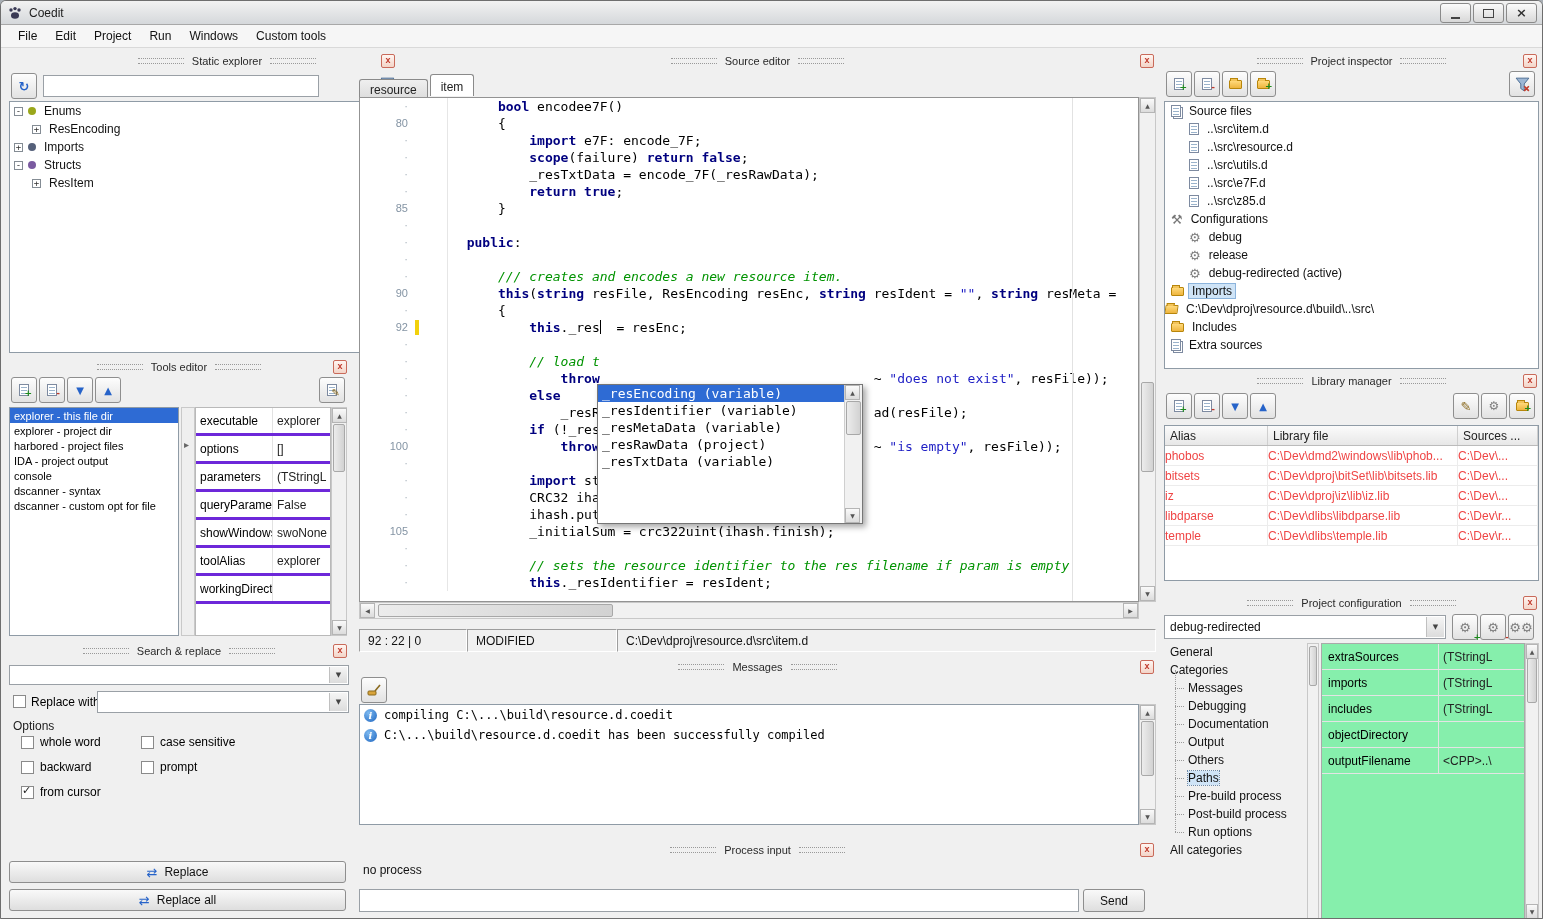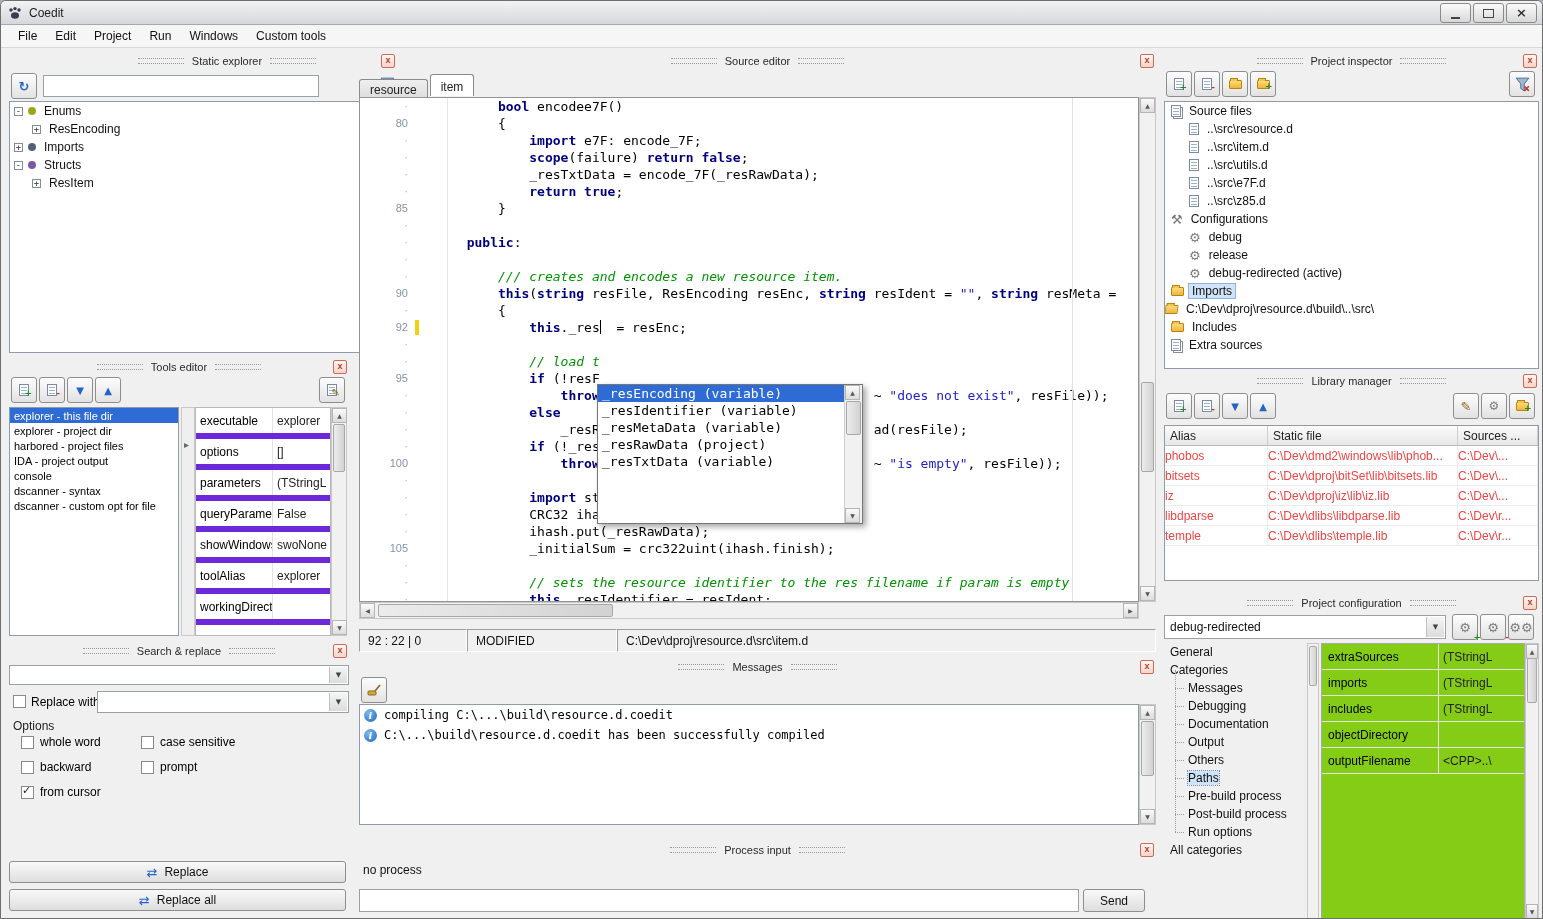--- a/index.html
+++ b/index.html
@@ -72,21 +72,21 @@
   #p-static{left:8px;top:52px;width:340px;height:300px;padding-left:48px;}
   #se-toolbar{position:absolute;left:0;top:19px;right:0;height:28px;}
   #se-tree{position:absolute;left:0;top:48px;right:0;bottom:0;}
   
   #p-tools{left:8px;top:358px;width:340px;height:277px;}
   #te-list{position:absolute;left:0;top:48px;width:170px;bottom:0;}
   .te-item{height:15px;font-size:11px;display:flex;align-items:center;padding-left:4px;white-space:nowrap;}
   .te-item.selected{background:#2e6bd4;color:#fff;}
   #te-markercol{position:absolute;left:172px;top:48px;width:14px;bottom:0;background:#efefef;border:1px solid #c9c9c9;box-sizing:border-box;}
   #te-grid{position:absolute;left:186px;top:48px;width:136px;bottom:0;background:#fff;border:1px solid #b9b9b9;box-sizing:border-box;}
-  .grow{height:25px;display:flex;border-bottom:6px solid #6d28d9;align-items:center;font-size:12px;}
+  .grow{height:25px;display:flex;border-bottom:3px solid #6d28d9;align-items:center;font-size:12px;}
   .grow .gname{width:72px;padding-left:4px;border-right:1px solid #e2e2e2;overflow:hidden;white-space:nowrap;height:100%;display:flex;align-items:center;}
   .grow .gval{flex:1;padding-left:4px;overflow:hidden;white-space:nowrap;color:#222;}
   .marker-arrow{position:absolute;left:2px;font:10px "DejaVu Sans",sans-serif;color:#666;}
   #te-scroll{left:322px;top:48px;width:16px;bottom:0;}
   
   #p-search{left:8px;top:642px;width:340px;height:277px;}
   #sr-combo1{position:absolute;left:0;top:22px;width:340px;height:20px;}
   #sr-replace-cb{position:absolute;left:4px;top:52px;}
   #sr-replace-lbl{position:absolute;left:22px;top:52px;font-size:12px;}
   #sr-combo2{position:absolute;left:88px;top:48px;width:252px;height:22px;}
@@ -160,21 +160,21 @@
   #p-cfg{left:1163px;top:594px;width:375px;height:325px;}
   #cfg-combo{position:absolute;left:0;top:20px;width:282px;height:24px;}
   .cfg-btn{top:19px;}
   #cat-tree{position:absolute;left:0;top:48px;width:141px;bottom:0;overflow:hidden;}
   .cat-row{height:18px;display:flex;align-items:center;font-size:12px;color:#111;padding-left:6px;white-space:nowrap;}
   .cat-row.child{padding-left:24px;position:relative;}
   .cat-row.child::before{content:"";position:absolute;left:11px;top:-9px;height:18px;border-left:1px dotted #9a9a9a;}
   .cat-row.child::after{content:"";position:absolute;left:11px;top:9px;width:9px;border-top:1px dotted #9a9a9a;}
   .cat-row.selected span{background:#cfe4f7;outline:1px dotted #6f8cab;}
   #cat-scroll{left:143px;top:48px;width:12px;bottom:0;}
-  #cfg-grid{position:absolute;left:157px;top:48px;width:204px;bottom:0;background:#84cc16;border:1px solid #a9a9a9;box-sizing:border-box;}
+  #cfg-grid{position:absolute;left:157px;top:48px;width:204px;bottom:0;background:#86efac;border:1px solid #a9a9a9;box-sizing:border-box;}
   .cfg-row{height:25px;display:flex;border-bottom:1px solid #e4e4e4;align-items:center;font-size:12px;}
   .cfg-name{width:117px;flex:0 0 117px;padding-left:6px;border-right:1px solid #e4e4e4;height:100%;display:flex;align-items:center;
             overflow:hidden;white-space:nowrap;box-sizing:border-box;}
   .cfg-val{flex:1;padding-left:4px;overflow:hidden;white-space:nowrap;color:#222;}
   #cfg-scroll{left:361px;top:48px;width:14px;bottom:0;}
 </style>
 </head>
 <body>
 
 <div id="app">
@@ -405,21 +405,20 @@
           <div class="crow"><span class="cg">85</span><span class="cmark"></span><span class="cfold"></span><span class="ctext"><span class="p">      }</span></span></div>
           <div class="crow"><span class="cg dim">·</span><span class="cmark"></span><span class="cfold"></span><span class="ctext"></span></div>
           <div class="crow"><span class="cg dim">·</span><span class="cmark"></span><span class="cfold"></span><span class="ctext"><span class="p">  </span><span class="k">public</span><span class="p">:</span></span></div>
           <div class="crow"><span class="cg dim">·</span><span class="cmark"></span><span class="cfold"></span><span class="ctext"></span></div>
           <div class="crow"><span class="cg dim">·</span><span class="cmark"></span><span class="cfold"></span><span class="ctext"><span class="c">      /// creates and encodes a new resource item.</span></span></div>
           <div class="crow"><span class="cg">90</span><span class="cmark"></span><span class="cfold"></span><span class="ctext"><span class="p">      </span><span class="k">this</span><span class="p">(</span><span class="k">string</span><span class="p"> resFile, ResEncoding resEnc, </span><span class="k">string</span><span class="p"> resIdent = </span><span class="s">""</span><span class="p">, </span><span class="k">string</span><span class="p"> resMeta = </span></span></div>
           <div class="crow"><span class="cg dim">·</span><span class="cmark"></span><span class="cfold"></span><span class="ctext"><span class="p">      {</span></span></div>
           <div class="crow"><span class="cg">92</span><span class="cmark"><span class="ybar"></span></span><span class="cfold"></span><span class="ctext"><span class="p">          </span><span class="k">this</span><span class="p">._res</span><span class="caret"></span><span class="p">  = resEnc;</span></span></div>
           <div class="crow"><span class="cg dim">·</span><span class="cmark"></span><span class="cfold"></span><span class="ctext"></span></div>
           <div class="crow"><span class="cg dim">·</span><span class="cmark"></span><span class="cfold"></span><span class="ctext"><span class="c">          // load t</span></span></div>
-          <div class="crow"><span class="cg">95</span><span class="cmark"></span><span class="cfold"></span><span class="ctext"><span class="p">          </span><span class="k">if</span><span class="p"> (!resF</span></span></div>
           <div class="crow"><span class="cg dim">·</span><span class="cmark"></span><span class="cfold"></span><span class="ctext"><span class="p">              </span><span class="k">throw</span><span class="p">                                   ~ </span><span class="s">"does not exist"</span><span class="p">, resFile));</span></span></div>
           <div class="crow"><span class="cg dim">·</span><span class="cmark"></span><span class="cfold"></span><span class="ctext"><span class="p">          </span><span class="k">else</span></span></div>
           <div class="crow"><span class="cg dim">·</span><span class="cmark"></span><span class="cfold"></span><span class="ctext"><span class="p">              _resR                                   ad(resFile);</span></span></div>
           <div class="crow"><span class="cg dim">·</span><span class="cmark"></span><span class="cfold"></span><span class="ctext"><span class="p">          </span><span class="k">if</span><span class="p"> (!_res</span></span></div>
           <div class="crow"><span class="cg">100</span><span class="cmark"></span><span class="cfold"></span><span class="ctext"><span class="p">              </span><span class="k">throw</span><span class="p">                                   ~ </span><span class="s">"is empty"</span><span class="p">, resFile));</span></span></div>
           <div class="crow"><span class="cg dim">·</span><span class="cmark"></span><span class="cfold"></span><span class="ctext"></span></div>
           <div class="crow"><span class="cg dim">·</span><span class="cmark"></span><span class="cfold"></span><span class="ctext"><span class="p">          </span><span class="k">import</span><span class="p"> std.digest.crc: CRC32;</span></span></div>
           <div class="crow"><span class="cg dim">·</span><span class="cmark"></span><span class="cfold"></span><span class="ctext"><span class="p">          CRC32 ihash;</span></span></div>
           <div class="crow"><span class="cg dim">·</span><span class="cmark"></span><span class="cfold"></span><span class="ctext"><span class="p">          ihash.put(_resRawData);</span></span></div>
           <div class="crow"><span class="cg">105</span><span class="cmark"></span><span class="cfold"></span><span class="ctext"><span class="p">          _initialSum = crc322uint(ihash.finish);</span></span></div>
@@ -546,25 +545,25 @@
           </svg>
       </div>
     </div>
     <div class="whitebox" id="pi-tree">
         <div class="trow" style="padding-left: 6px;">
           <span class="ticon ic ic-doc ic-docs"></span>
           <span class="tlabel">Source files</span>
         </div>
         <div class="trow" style="padding-left: 24px;">
           <span class="ticon ic ic-doc"></span>
-          <span class="tlabel">..\src\resource.d</span>
+          <span class="tlabel">..\src\item.d</span>
         </div>
         <div class="trow" style="padding-left: 24px;">
           <span class="ticon ic ic-doc"></span>
-          <span class="tlabel">..\src\item.d</span>
+          <span class="tlabel">..\src\resource.d</span>
         </div>
         <div class="trow" style="padding-left: 24px;">
           <span class="ticon ic ic-doc"></span>
           <span class="tlabel">..\src\utils.d</span>
         </div>
         <div class="trow" style="padding-left: 24px;">
           <span class="ticon ic ic-doc"></span>
           <span class="tlabel">..\src\e7F.d</span>
         </div>
         <div class="trow" style="padding-left: 24px;">
@@ -638,21 +637,21 @@
         </div>
       <div class="btn26" style="left:345px;top:0;">
           <span class="ic ic-folder">
             <span class="ov ov-plus">+</span>
           </span>
         </div>
     </div>
     <div class="whitebox" id="lib-table">
       <div class="lt-h" id="lib-head">
           <div class="lt-hc c0">Alias</div>
-          <div class="lt-hc c1">Static file</div>
+          <div class="lt-hc c1">Library file</div>
           <div class="lt-hc c2">Sources ...</div>
         </div>
       <div id="lib-rows">
           <div class="lt-r">
             <div class="lt-c c0">phobos</div>
             <div class="lt-c c1">C:\Dev\dmd2\windows\lib\phob...</div>
             <div class="lt-c c2">C:\Dev\...</div>
           </div>
           <div class="lt-r">
             <div class="lt-c c0">bitsets</div>

